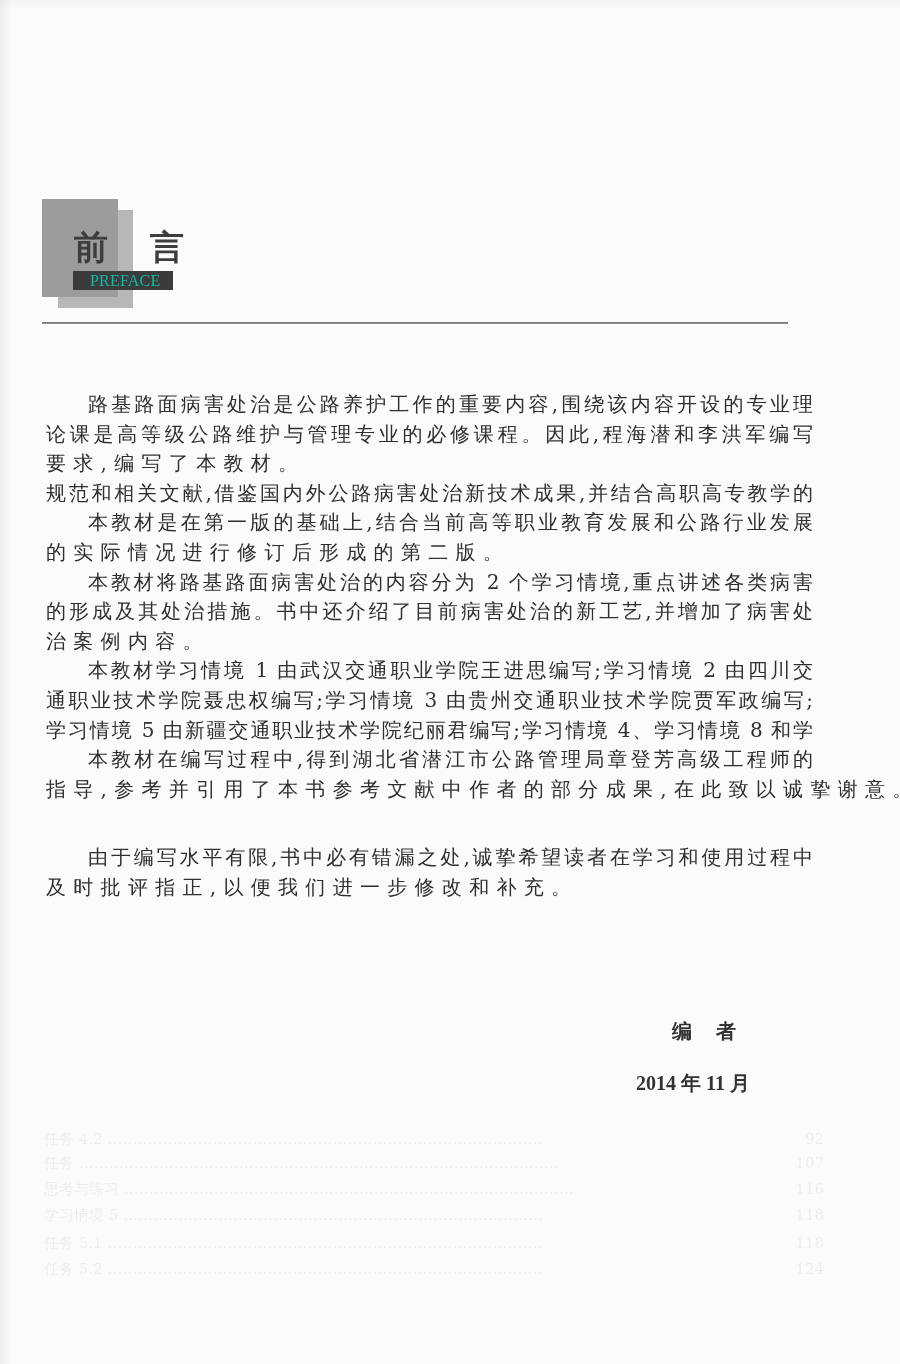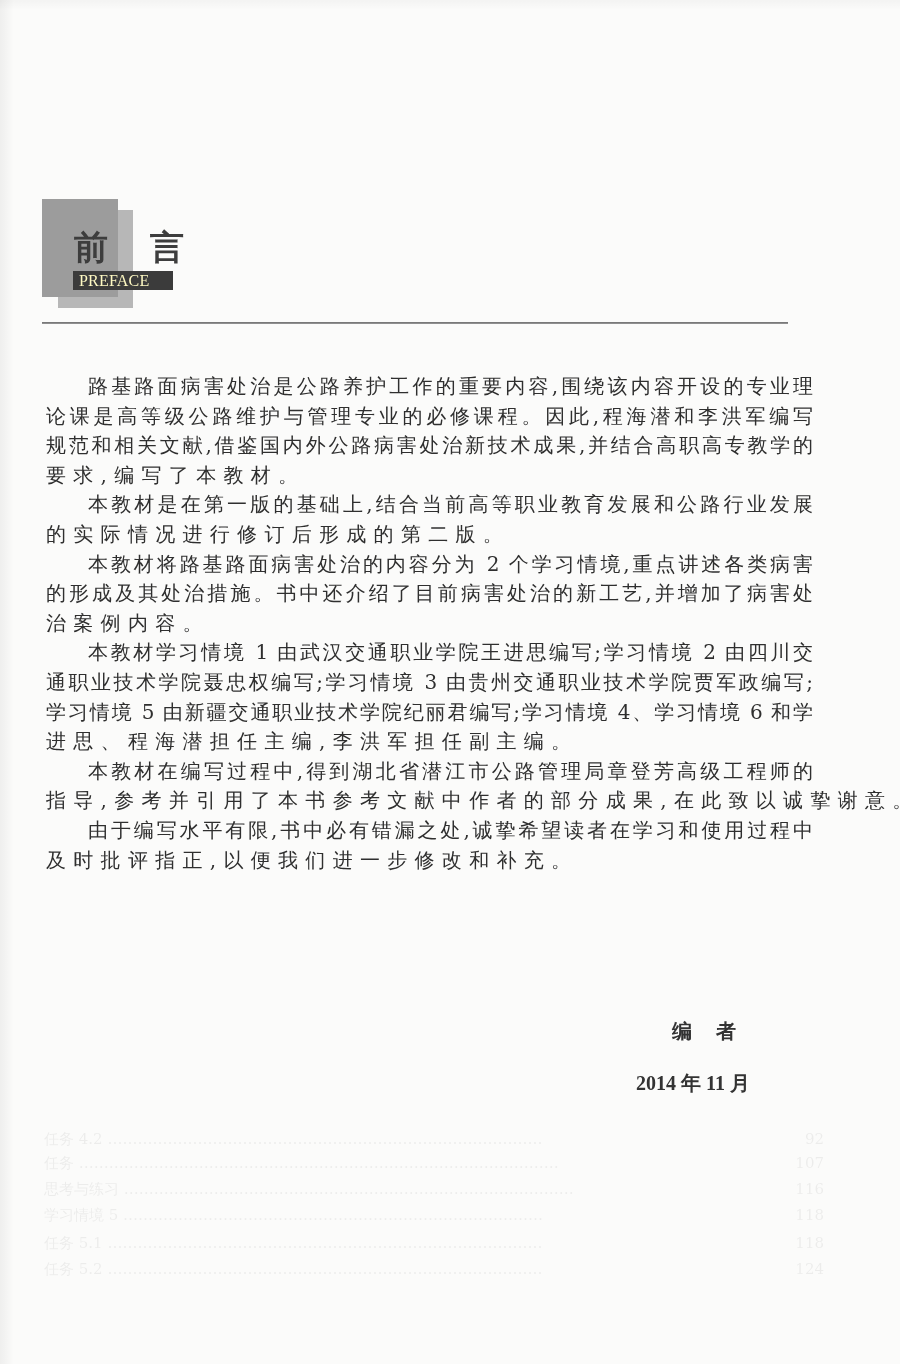--- a/index.html
+++ b/index.html
@@ -50,41 +50,41 @@
       line-height: 42px;
       font-weight: bold;
       color: #3d3d3d;
     }
     .hdr-title span { display: block; }
     .hdr-preface {
       position: absolute;
       left: 73px; top: 271px;
       width: 100px; height: 19px;
       background: #3b3b3b;
-      color: #fef9c3;
+      color: #14b8a6;
       font-family: "Liberation Serif", "DejaVu Serif", serif;
       font-size: 16px;
       line-height: 19px;
       letter-spacing: 0.2px;
-      padding-left: 6px;
+      padding-left: 17px;
       box-sizing: border-box;
       white-space: nowrap;
       overflow: hidden;
     }
     .hdr-rule {
       position: absolute;
       left: 42px; top: 322px;
       width: 746px; height: 2px;
       background: linear-gradient(180deg, #6e6e6e, #9a9a9a);
     }
 
     
     .body-text {
       position: absolute;
-      left: 46px; top: 372px;
+      left: 46px; top: 390px;
       width: 767px;
     }
     .line {
       position: relative;
       height: 29.6px;
       line-height: 29.6px;
       font-size: 20px;
       white-space: nowrap;
       color: #2f2f2f;
       text-align-last: justify;
@@ -154,34 +154,33 @@
   <div class="hdr-title">
     <span>前</span>
     <span>言</span>
   </div>
   <div class="hdr-preface">PREFACE</div>
   <div class="hdr-rule"></div>
 
   <div class="body-text" id="body-text">
       <div class="line indent" style="letter-spacing: 0px;">路基路面病害处治是公路养护工作的重要内容,围绕该内容开设的专业理</div>
       <div class="line" style="letter-spacing: 0px;">论课是高等级公路维护与管理专业的必修课程。因此,程海潜和李洪军编写</div>
+      <div class="line last">要求,编写了本教材。</div>
       <div class="line" style="letter-spacing: 0px;">规范和相关文献,借鉴国内外公路病害处治新技术成果,并结合高职高专教学的</div>
-      <div class="line last">要求,编写了本教材。</div>
       <div class="line indent" style="letter-spacing: 0px;">本教材是在第一版的基础上,结合当前高等职业教育发展和公路行业发展</div>
       <div class="line last">的实际情况进行修订后形成的第二版。</div>
       <div class="line indent" style="letter-spacing: 0px;">本教材将路基路面病害处治的内容分为 2 个学习情境,重点讲述各类病害</div>
       <div class="line" style="letter-spacing: 0px;">的形成及其处治措施。书中还介绍了目前病害处治的新工艺,并增加了病害处</div>
       <div class="line last">治案例内容。</div>
       <div class="line indent" style="letter-spacing: 0px;">本教材学习情境 1 由武汉交通职业学院王进思编写;学习情境 2 由四川交</div>
       <div class="line" style="letter-spacing: 0px;">通职业技术学院聂忠权编写;学习情境 3 由贵州交通职业技术学院贾军政编写;</div>
-      <div class="line" style="letter-spacing: 0px;">学习情境 5 由新疆交通职业技术学院纪丽君编写;学习情境 4、学习情境 6 和学</div>
-      <div class="line last">进思、程海潜担任主编,李洪军担任副主编。</div>
+      <div class="line" style="letter-spacing: 0px;">学习情境 5 由新疆交通职业技术学院纪丽君编写;学习情境 4、学习情境 8 和学</div>
       <div class="line indent" style="letter-spacing: 0px;">本教材在编写过程中,得到湖北省潜江市公路管理局章登芳高级工程师的</div>
       <div class="line last">指导,参考并引用了本书参考文献中作者的部分成果,在此致以诚挚谢意。</div>
-      <div class="line indent" style="letter-spacing: 0px;">由于编写水平有限,书中必有错漏之处,诚挚希望读者在学习和使用过程中</div>
+      <div class="line indent" style="letter-spacing: 0px; margin-top: 39px;">由于编写水平有限,书中必有错漏之处,诚挚希望读者在学习和使用过程中</div>
       <div class="line last">及时批评指正,以便我们进一步修改和补充。</div>
     </div>
 
   <div class="sig-author">
     <span>编</span>
     <span>者</span>
   </div>
   <div class="sig-date">2014 年 11 月</div>
 </div>
 

